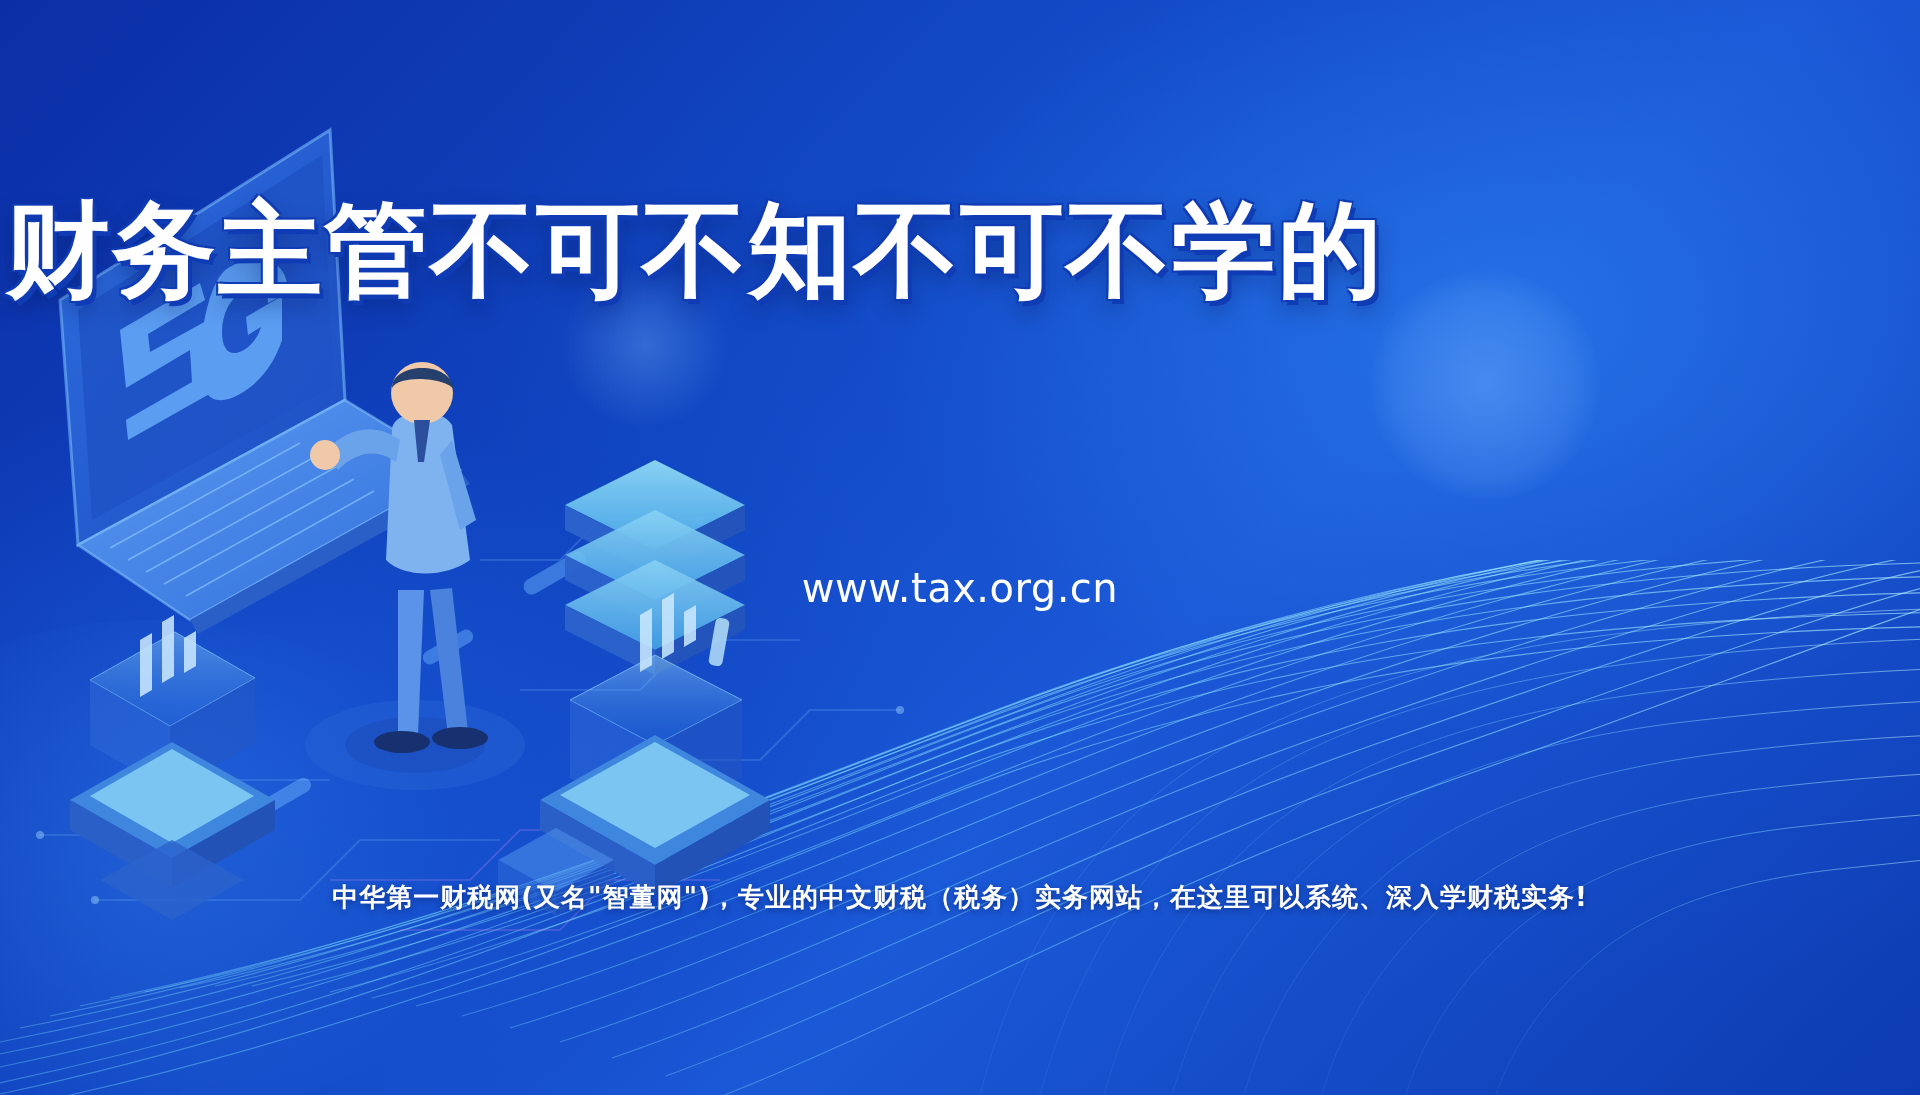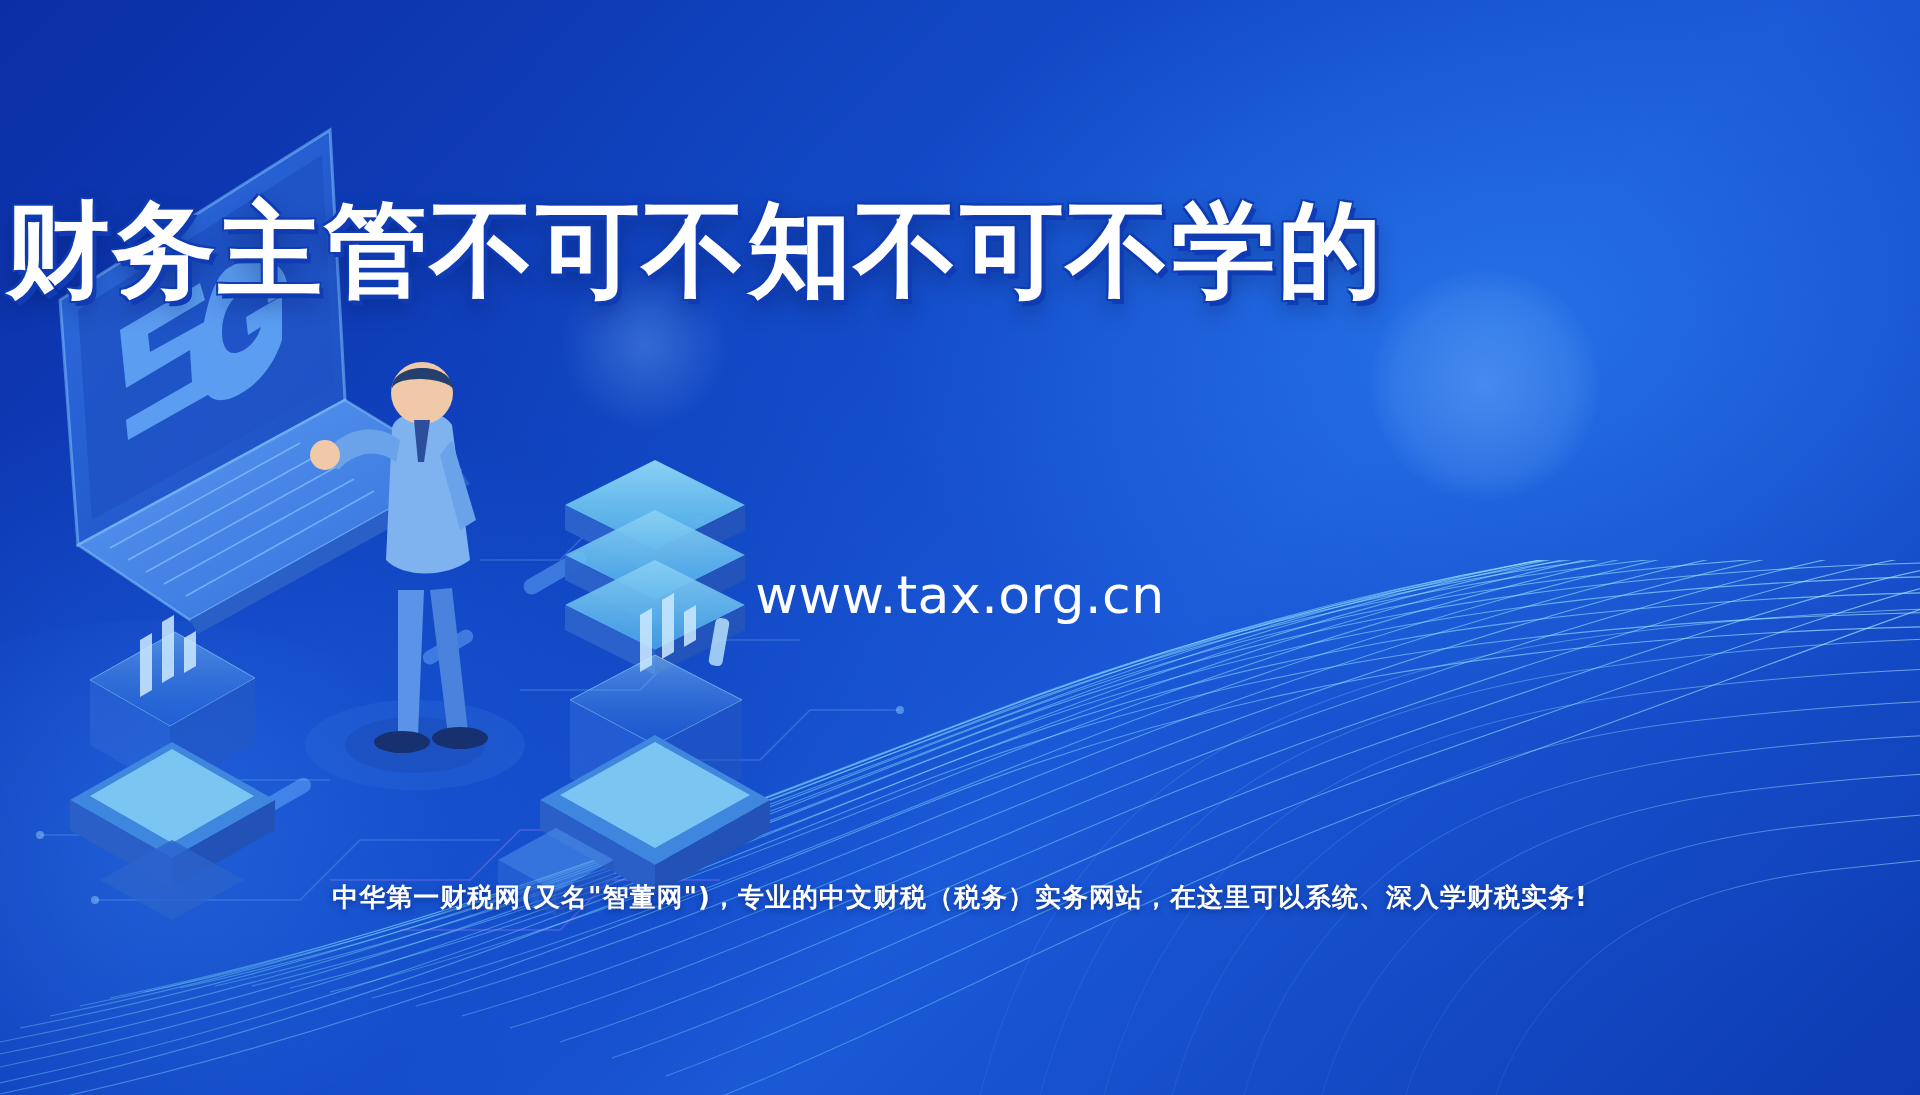--- a/index.html
+++ b/index.html
@@ -86,21 +86,21 @@
     margin-top: 6px;
   }
 
   .url {
     position: absolute;
     left: 0;
     top: 565px;
     width: 1920px;
     text-align: center;
     font-family: "DejaVu Sans", "Liberation Sans", sans-serif;
-    font-size: 52px;
+    font-size: 40px;
     letter-spacing: 0.5px;
     color: #ffffff;
     z-index: 30;
   }
 
   .tagline {
     position: absolute;
     left: 0;
     top: 880px;
     width: 1920px;

